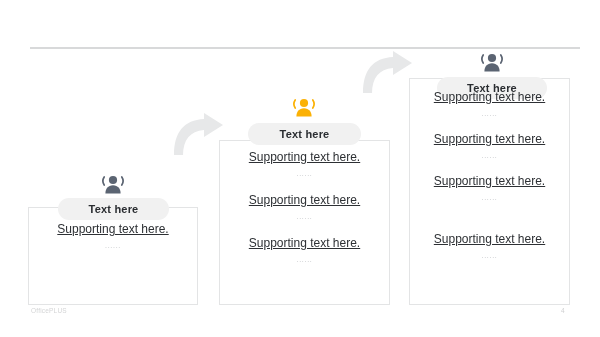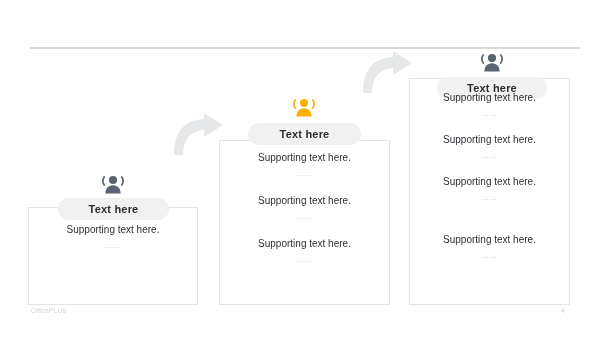--- a/index.html
+++ b/index.html
@@ -85,24 +85,25 @@
   #body-2 { left: 219px; top: 152px; width: 171px; }
   #body-3 { left: 409px; top: 92px;  width: 161px; }
 
   .support-block {
     margin: 0 0 16px 0;
   }
   #body-3 .support-block { margin-bottom: 15px; }
   #body-3 .support-block:nth-child(3) { margin-bottom: 31px; }
 
   .support-line {
-    font-size: 10px;
+    font-size: 12px;
     color: #2d3034;
     line-height: 11px;
     white-space: nowrap;
+    text-decoration: underline;
   }
   .support-dots {
     font-size: 7px;
     color: #b9bcbf;
     line-height: 11px;
     letter-spacing: 0.7px;
     margin-top: 5px;
   }
 
   

